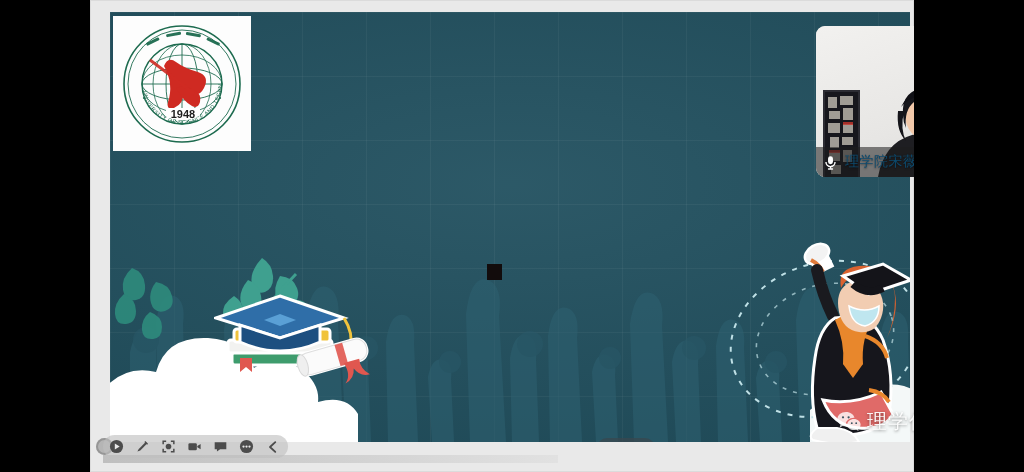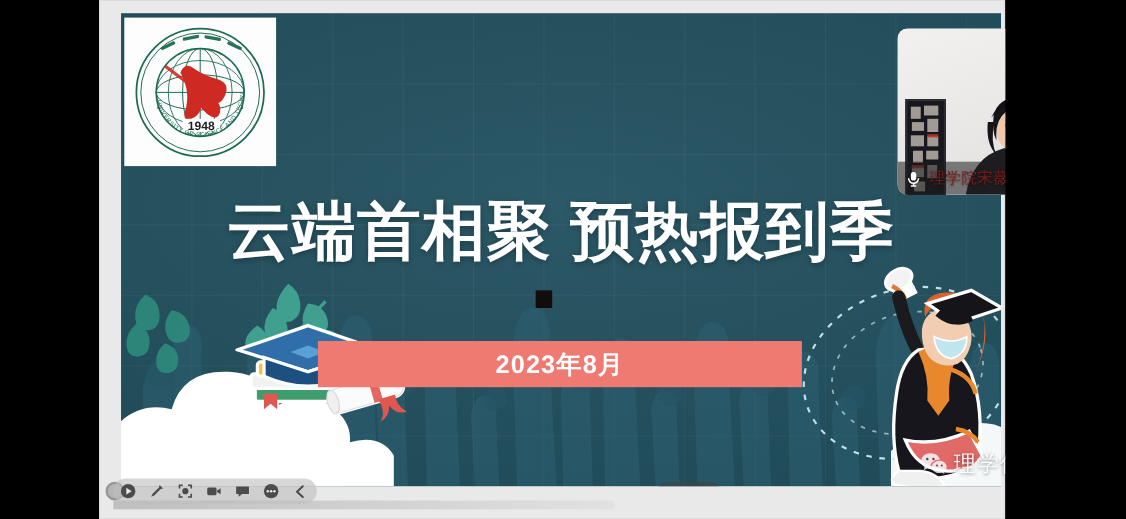--- a/index.html
+++ b/index.html
@@ -218,21 +218,21 @@
     left: 0; bottom: 0;
     width: 100%; height: 30px;
     background: rgba(30,30,30,0.55);
     display: flex; align-items: center;
     padding-left: 6px;
     box-sizing: border-box;
     gap: 6px;
   }
   .vt-mic { width: 17px; height: 17px; flex: 0 0 auto; }
   .vt-name {
-    color: #7f1d1d;
+    color: #0c4a6e;
     font-size: 14px;
     letter-spacing: 0.5px;
     white-space: nowrap;
     text-shadow: 0 1px 2px rgba(0,0,0,0.5);
   }
 
   
   .mic-mute-btn {
     position: absolute;
     left: 927px; top: 363px;
@@ -371,21 +371,20 @@
             <circle cx="100" cy="76" r="1.1"></circle>
         </g>
         <path id="ring" d="M22 62 a40 40 0 0 0 80 0" fill="none"></path>
         <text font-size="5.4" fill="#1d6b4f" font-family="Liberation Sans, sans-serif" letter-spacing="0.6">
           <textPath href="#ring" startOffset="6%">UNIVERSITY OF SCIENCE AND TECHNOLOGY LIAONING</textPath>
         </text>
       </svg>
     </div>
 
 
-    <div class="slide-title">云端首相聚 预热报到季</div>
 
     <div class="artifact-square"></div>
 
     <svg class="cap-books" viewBox="0 0 170 130">
       <g>
 
         <rect x="18" y="72" width="96" height="13" rx="3" fill="#3e9c6d" stroke="#ffffff" stroke-width="3"></rect>
         <rect x="14" y="60" width="104" height="13" rx="3" fill="#f2f2f0" stroke="#ffffff" stroke-width="3"></rect>
         <rect x="20" y="49" width="96" height="13" rx="3" fill="#f0c33c" stroke="#ffffff" stroke-width="3"></rect>
 
@@ -400,23 +399,20 @@
         <g transform="translate(82,76) rotate(-16)">
           <rect x="0" y="0" width="70" height="22" rx="10" fill="#ffffff" stroke="#ffffff" stroke-width="3"></rect>
           <rect x="0" y="0" width="70" height="22" rx="10" fill="#fbfbfb" stroke="#dedede" stroke-width="1"></rect>
           <ellipse cx="4" cy="11" rx="5" ry="11" fill="#efefef" stroke="#d8d8d8"></ellipse>
           <path d="M44 20 q4 14 -4 20 q10 -2 12 -12 q4 10 14 10 q-8-8-6-18Z" fill="#e0574f"></path>
           <rect x="40" y="0" width="8" height="22" fill="#e0574f" opacity="0.9"></rect>
         </g>
       </g>
     </svg>
 
-    <div class="date-banner">
-      <span class="date-banner-text">2023年8月</span>
-    </div>
 
     <svg class="dashed-orbit" viewBox="0 0 210 190">
       <ellipse cx="105" cy="95" rx="96" ry="76" fill="none" stroke="#bfe0e6" stroke-width="2" stroke-dasharray="5 7" transform="rotate(-18 105 95)"></ellipse>
       <ellipse cx="105" cy="95" rx="70" ry="54" fill="none" stroke="#bfe0e6" stroke-width="1.6" stroke-dasharray="4 7" transform="rotate(-18 105 95)" opacity="0.7"></ellipse>
     </svg>
 
     <svg class="graduate" viewBox="0 0 150 202">
 
       <path d="M44 18 q-4-8 4-10 q10-2 14 6 l6 12 l-16 8Z" fill="#ffffff" stroke="#ffffff" stroke-width="2"></path>
       <ellipse cx="52" cy="14" rx="13" ry="9" fill="#f3f3f3" stroke="#ffffff" stroke-width="2.5" transform="rotate(-30 52 14)"></ellipse>

